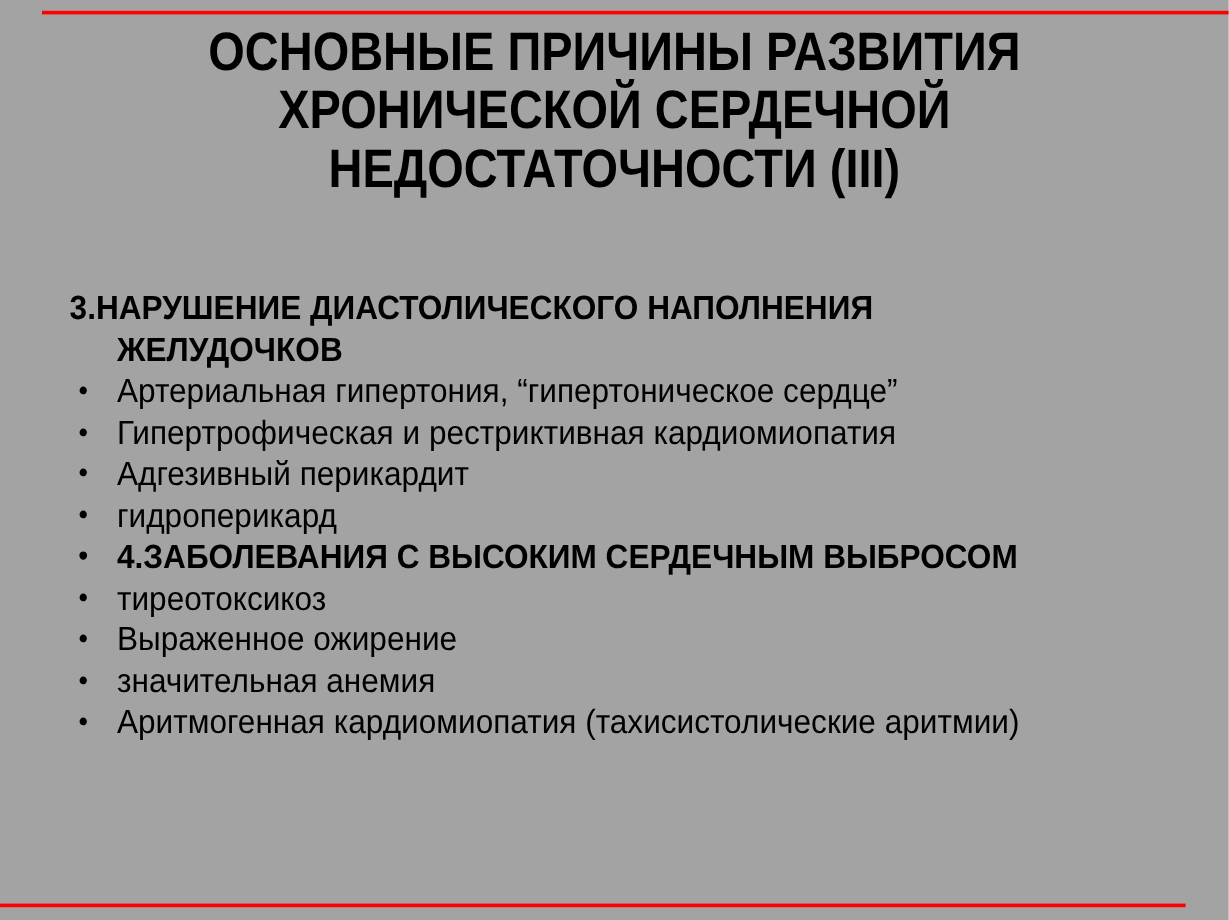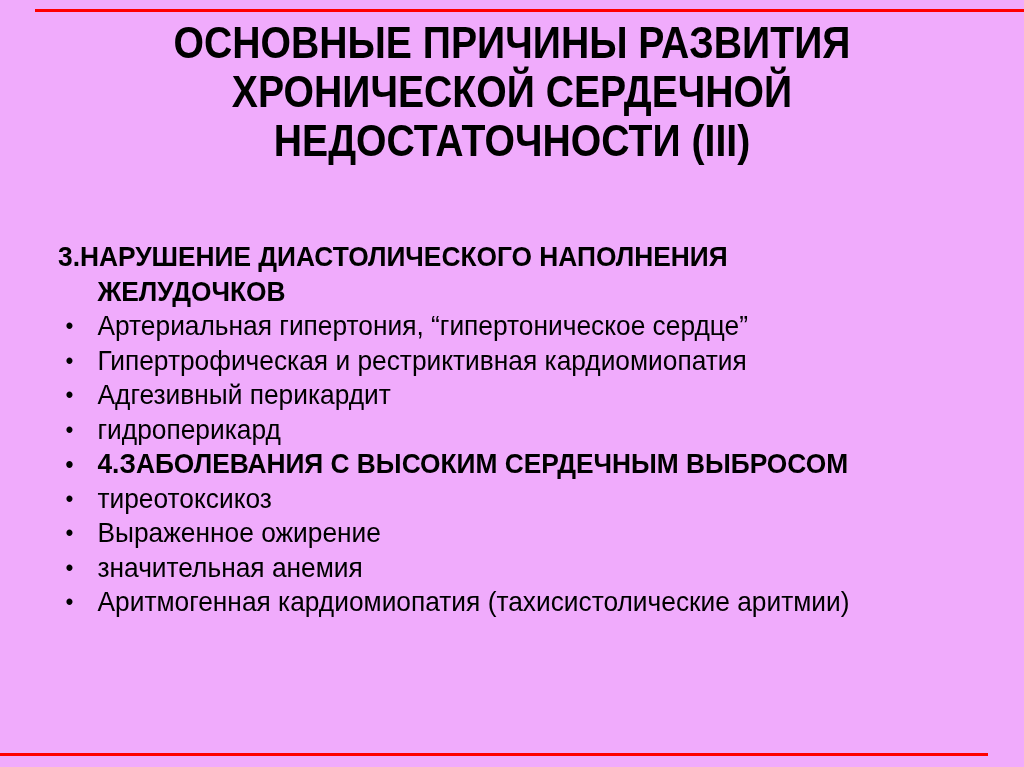--- a/index.html
+++ b/index.html
@@ -4,21 +4,21 @@
 <style>
   html, body {
     margin: 0;
     padding: 0;
     background: #ffffff;
   }
   .slide {
     position: relative;
     width: 1024px;
     height: 767px;
-    background: #f0abfc;
+    background: #a3a3a3;
     color: #000000;
     font-family: "Liberation Sans", sans-serif;
     overflow: hidden;
   }
   .rule {
     position: absolute;
     height: 3px;
   }
   .rule-top {
     top: 9px;

